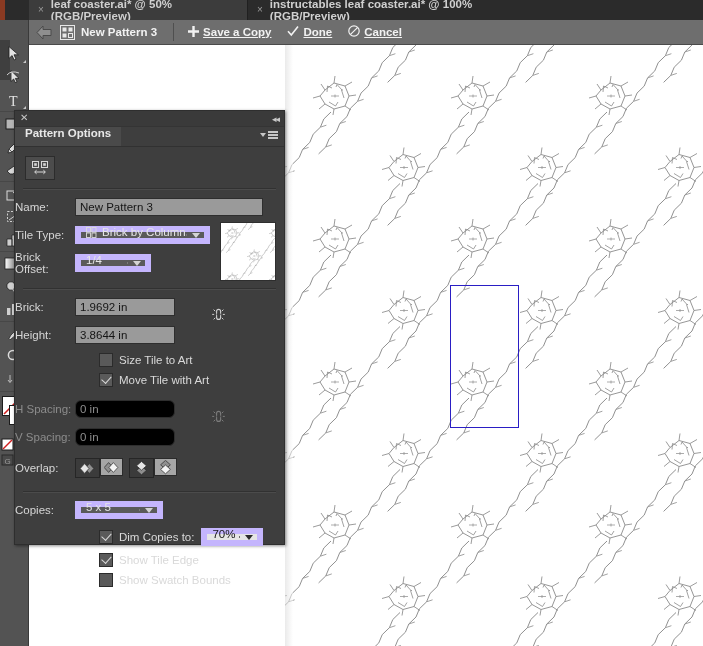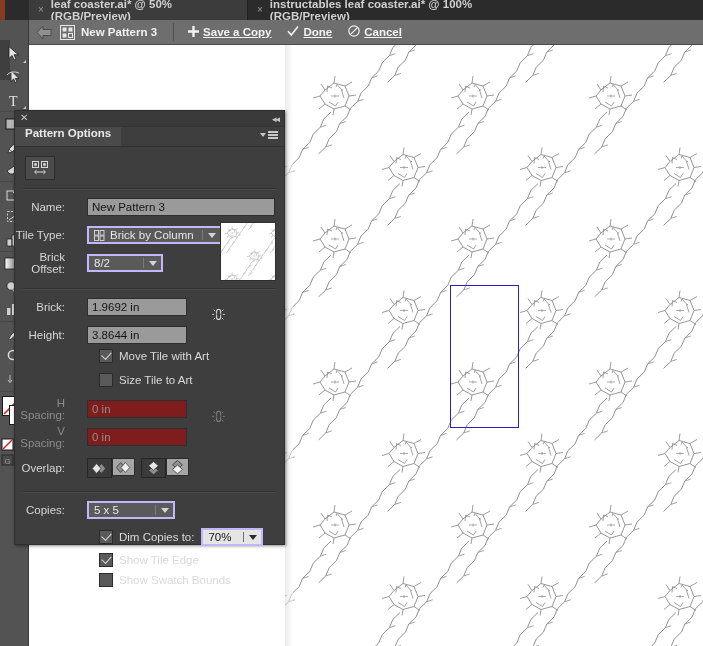--- a/index.html
+++ b/index.html
@@ -72,28 +72,28 @@
   .panel-menu .bars{display:flex;flex-direction:column;gap:1.5px;}
   .panel-menu .bars i{display:block;width:10px;height:1.5px;background:#c6c6c6;}
 
   .panel-body{position:relative;padding:0;}
   .tilebtn-row{padding:9px 0 8px 10px;}
   .tilebtn{width:28px;height:22px;background:#4c4c4c;border:1px solid #2c2c2c;
            display:flex;align-items:center;justify-content:center;}
   .divider{height:1px;background:#313131;border-bottom:1px solid #4b4b4b;margin:0 8px;}
 
   .row{display:flex;align-items:center;height:22px;margin-top:6px;}
-  .row .lab{width:72px;text-align:right;padding-right:22px;color:#d6d6d6;font-size:11.5px;box-sizing:border-box;}
+  .row .lab{width:60px;padding-right:0;color:#d6d6d6;font-size:11.5px;box-sizing:border-box;}
   .row .lab.dim{color:#8c8c8c;}
 
   .inp{height:18px;background:#9a9a9a;border:1px solid #2e2e2e;color:#151515;
        font-size:11.5px;display:flex;align-items:center;padding:0 4px;box-sizing:border-box;}
-  .inp.dis{background:#7f1d1d;color:#8e8e8e;}
-
-  .sel{height:18px;background:#5a5a5a;border:2px solid #c4b5fd;display:flex;align-items:center;
+  .inp.dis{background:#000000;color:#8e8e8e;border-radius:6px;}
+
+  .sel{height:18px;background:#5a5a5a;border:6px solid #c4b5fd;display:flex;align-items:flex-end;
        color:#e6e6e6;font-size:11.5px;box-sizing:border-box;position:relative;}
   .sel .txt{padding:0 6px 0 5px;white-space:nowrap;}
   .sel .glyph{padding-left:5px;display:flex;align-items:center;}
   .sel .div{position:absolute;right:17px;top:2px;bottom:2px;width:1px;background:#7b7b7b;}
   .sel .arrow{position:absolute;right:0;top:0;bottom:0;width:16px;display:flex;align-items:center;justify-content:center;}
   .sel .arrow i{width:0;height:0;border-left:4px solid transparent;border-right:4px solid transparent;
                 border-top:5px solid #d4d4d4;}
   .sel.light{background:#e5e5e5;color:#151515;}
   .sel.light .arrow i{border-top-color:#2b2b2b;}
   .sel.light .div{background:#6e6e6e;}
@@ -1814,21 +1814,21 @@
                 <path d="M-68.2,122.4 L-62.2,120.4" stroke="#5a5a5a" stroke-width="0.8" fill="none"></path>
                 <path d="M6,16 L-1.2,23.0 L-4.6,31.2 L-11.8,38.2 L-15.2,46.4 L-22.4,53.4 L-25.8,61.6 L-33.0,68.6 L-36.4,76.8 L-43.6,83.8 L-47.0,92.0 L-54.2,99.0 L-57.6,107.2 L-64.8,114.2 L-68.2,122.4 L-75.4,129.4" fill="none" stroke="#5a5a5a" stroke-width="0.95"></path>
               </g>
             </svg>
         </div>
       </div>
 
       <div class="row">
         <div class="lab">Brick Offset:</div>
         <div class="sel" style="width:76px;">
-          <span class="txt">8/2</span>
+          <span class="txt">1/4</span>
           <span class="div"></span>
           <span class="arrow">
               <i></i>
             </span>
         </div>
       </div>
 
       <div class="divider" style="margin-top:14px;"></div>
 
       <div class="row" style="position:relative;">
@@ -1841,27 +1841,27 @@
             <path d="M2.6 2.6 L4.2 4.2 M12.4 2.6 L10.8 4.2 M2.6 12.4 L4.2 10.8 M12.4 12.4 L10.8 10.8 M1.2 7.4 L3.2 7.4 M11.8 7.4 L13.8 7.4" stroke="#cfcfcf" stroke-width="1"></path>
           </svg>
         </span>
       </div>
 
       <div class="row">
         <div class="lab">Height:</div>
         <div class="inp" style="width:100px;">3.8644 in</div>
       </div>
 
+      <div class="cbrow" style="margin-top:4px;">
+        <span class="cb"></span>
+        <span class="cblab">Size Tile to Art</span>
+      </div>
       <div class="cbrow">
         <span class="cb on"></span>
         <span class="cblab">Move Tile with Art</span>
-      </div>
-      <div class="cbrow" style="margin-top:4px;">
-        <span class="cb"></span>
-        <span class="cblab">Size Tile to Art</span>
       </div>
 
       <div class="row" style="position:relative;margin-top:8px;">
         <div class="lab dim">H Spacing:</div>
         <div class="inp dis" style="width:100px;">0 in</div>
         <span class="linkicon" style="top:11px;opacity:.42;">
           <svg width="15" height="15" viewBox="0 0 15 15">
             <rect x="5.6" y="2.4" width="4" height="10" rx="2" fill="none" stroke="#cfcfcf" stroke-width="1.1"></rect>
             <line x1="5.6" y1="7.4" x2="9.6" y2="7.4" stroke="#3e3e3e" stroke-width="1.6"></line>
             <path d="M2.6 2.6 L4.2 4.2 M12.4 2.6 L10.8 4.2 M2.6 12.4 L4.2 10.8 M12.4 12.4 L10.8 10.8 M1.2 7.4 L3.2 7.4 M11.8 7.4 L13.8 7.4" stroke="#cfcfcf" stroke-width="1"></path>

